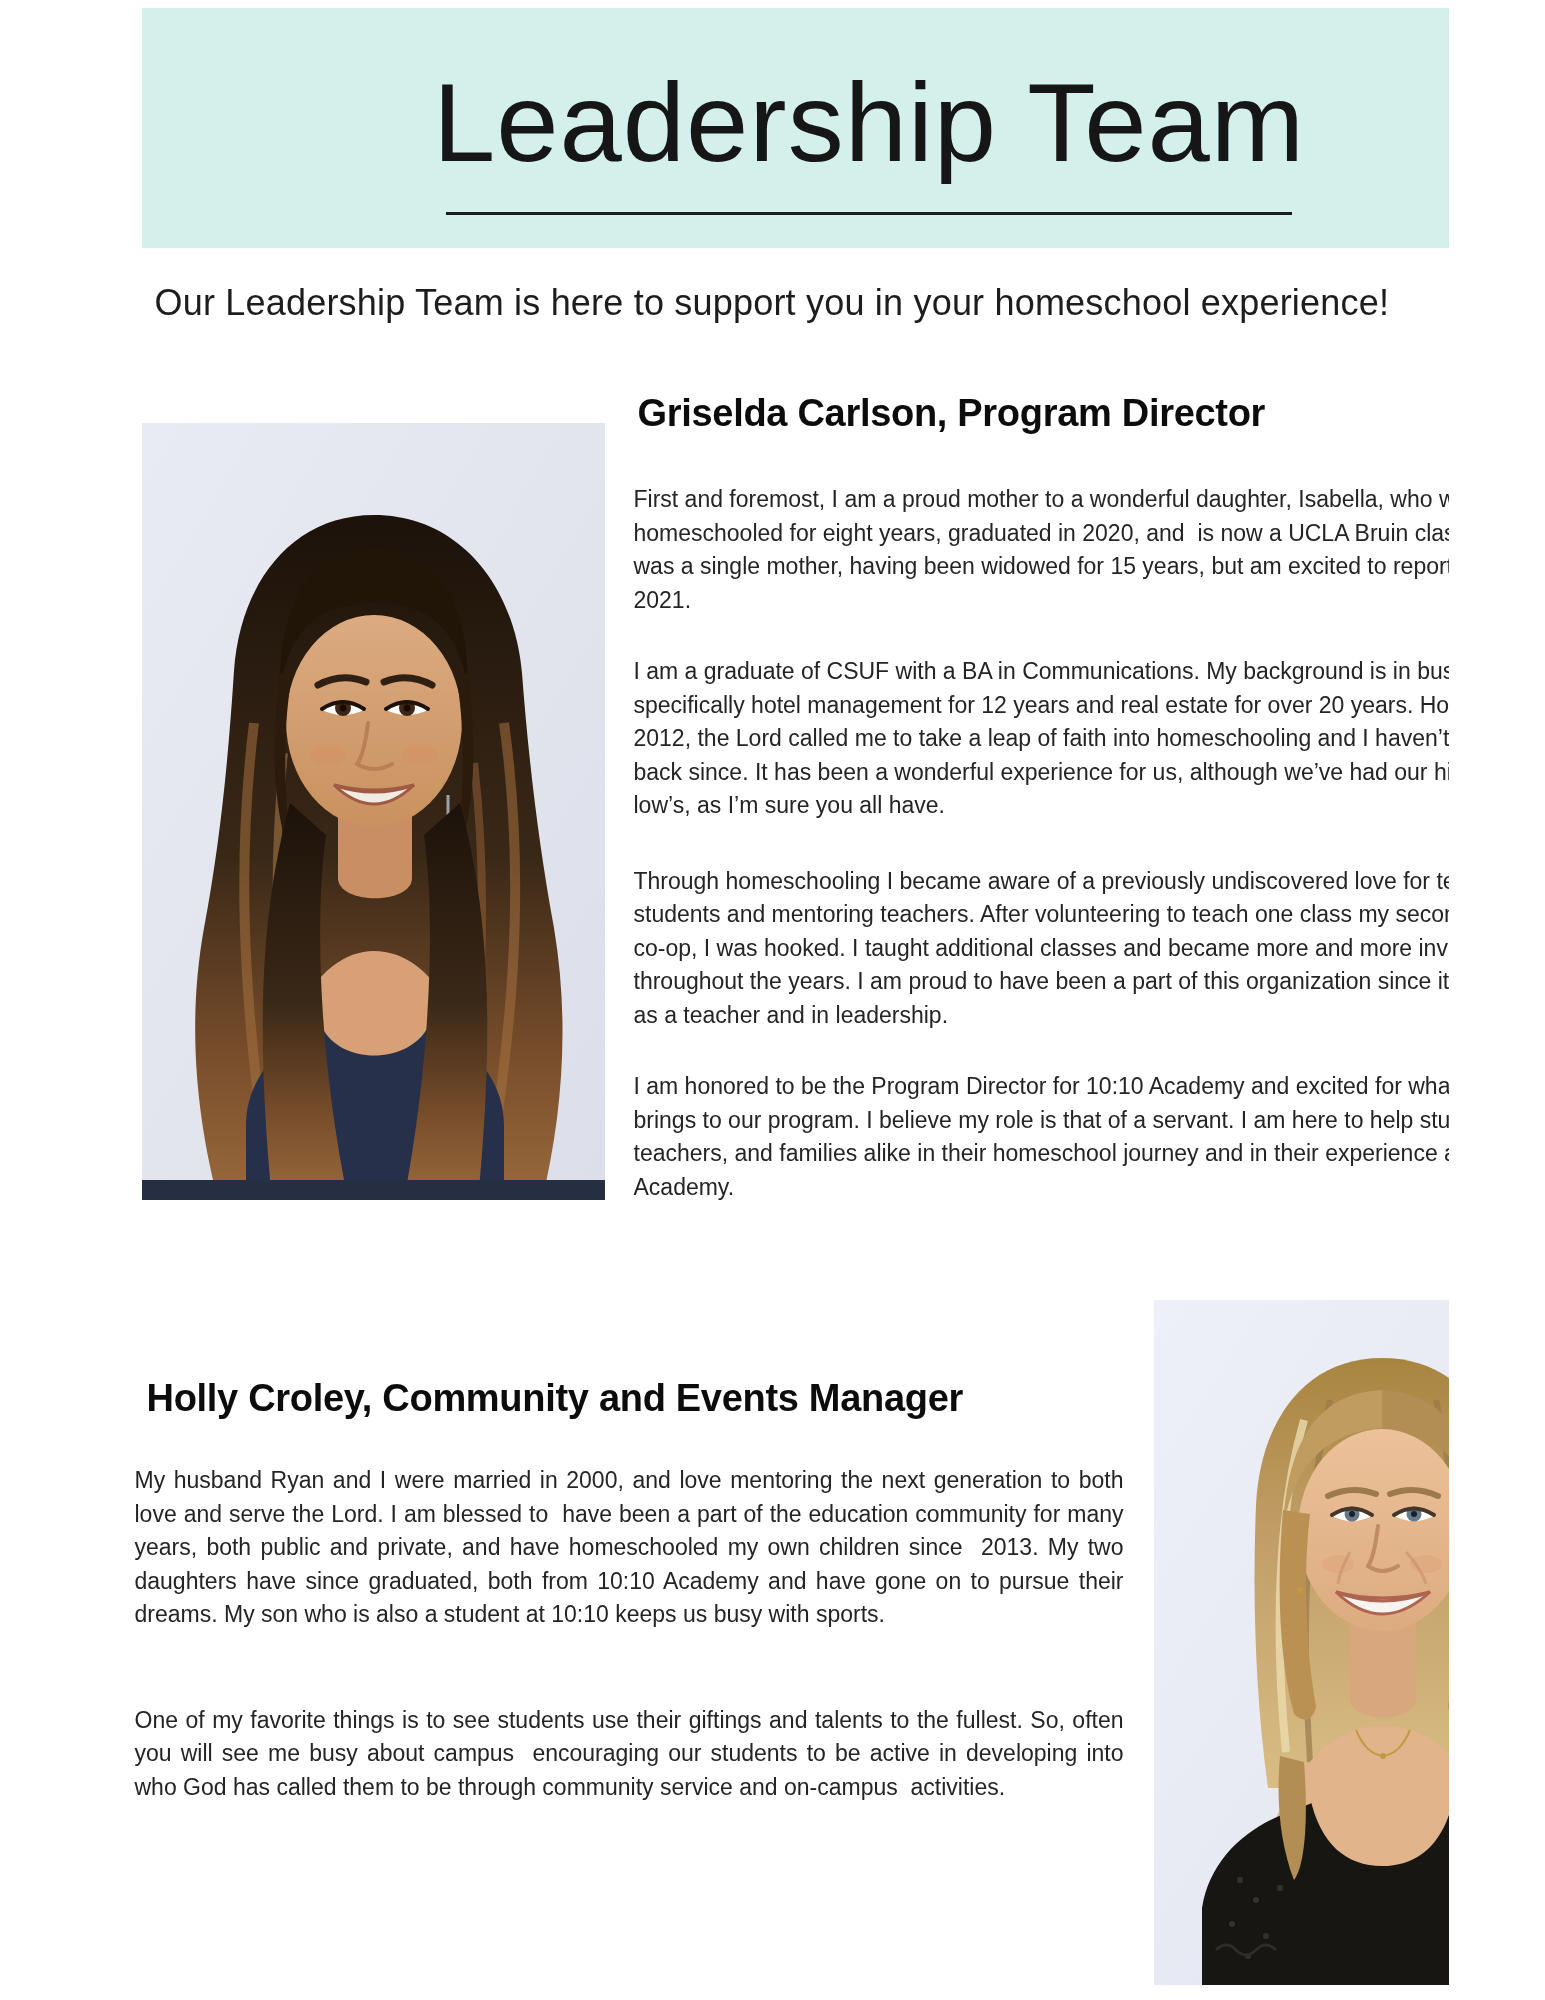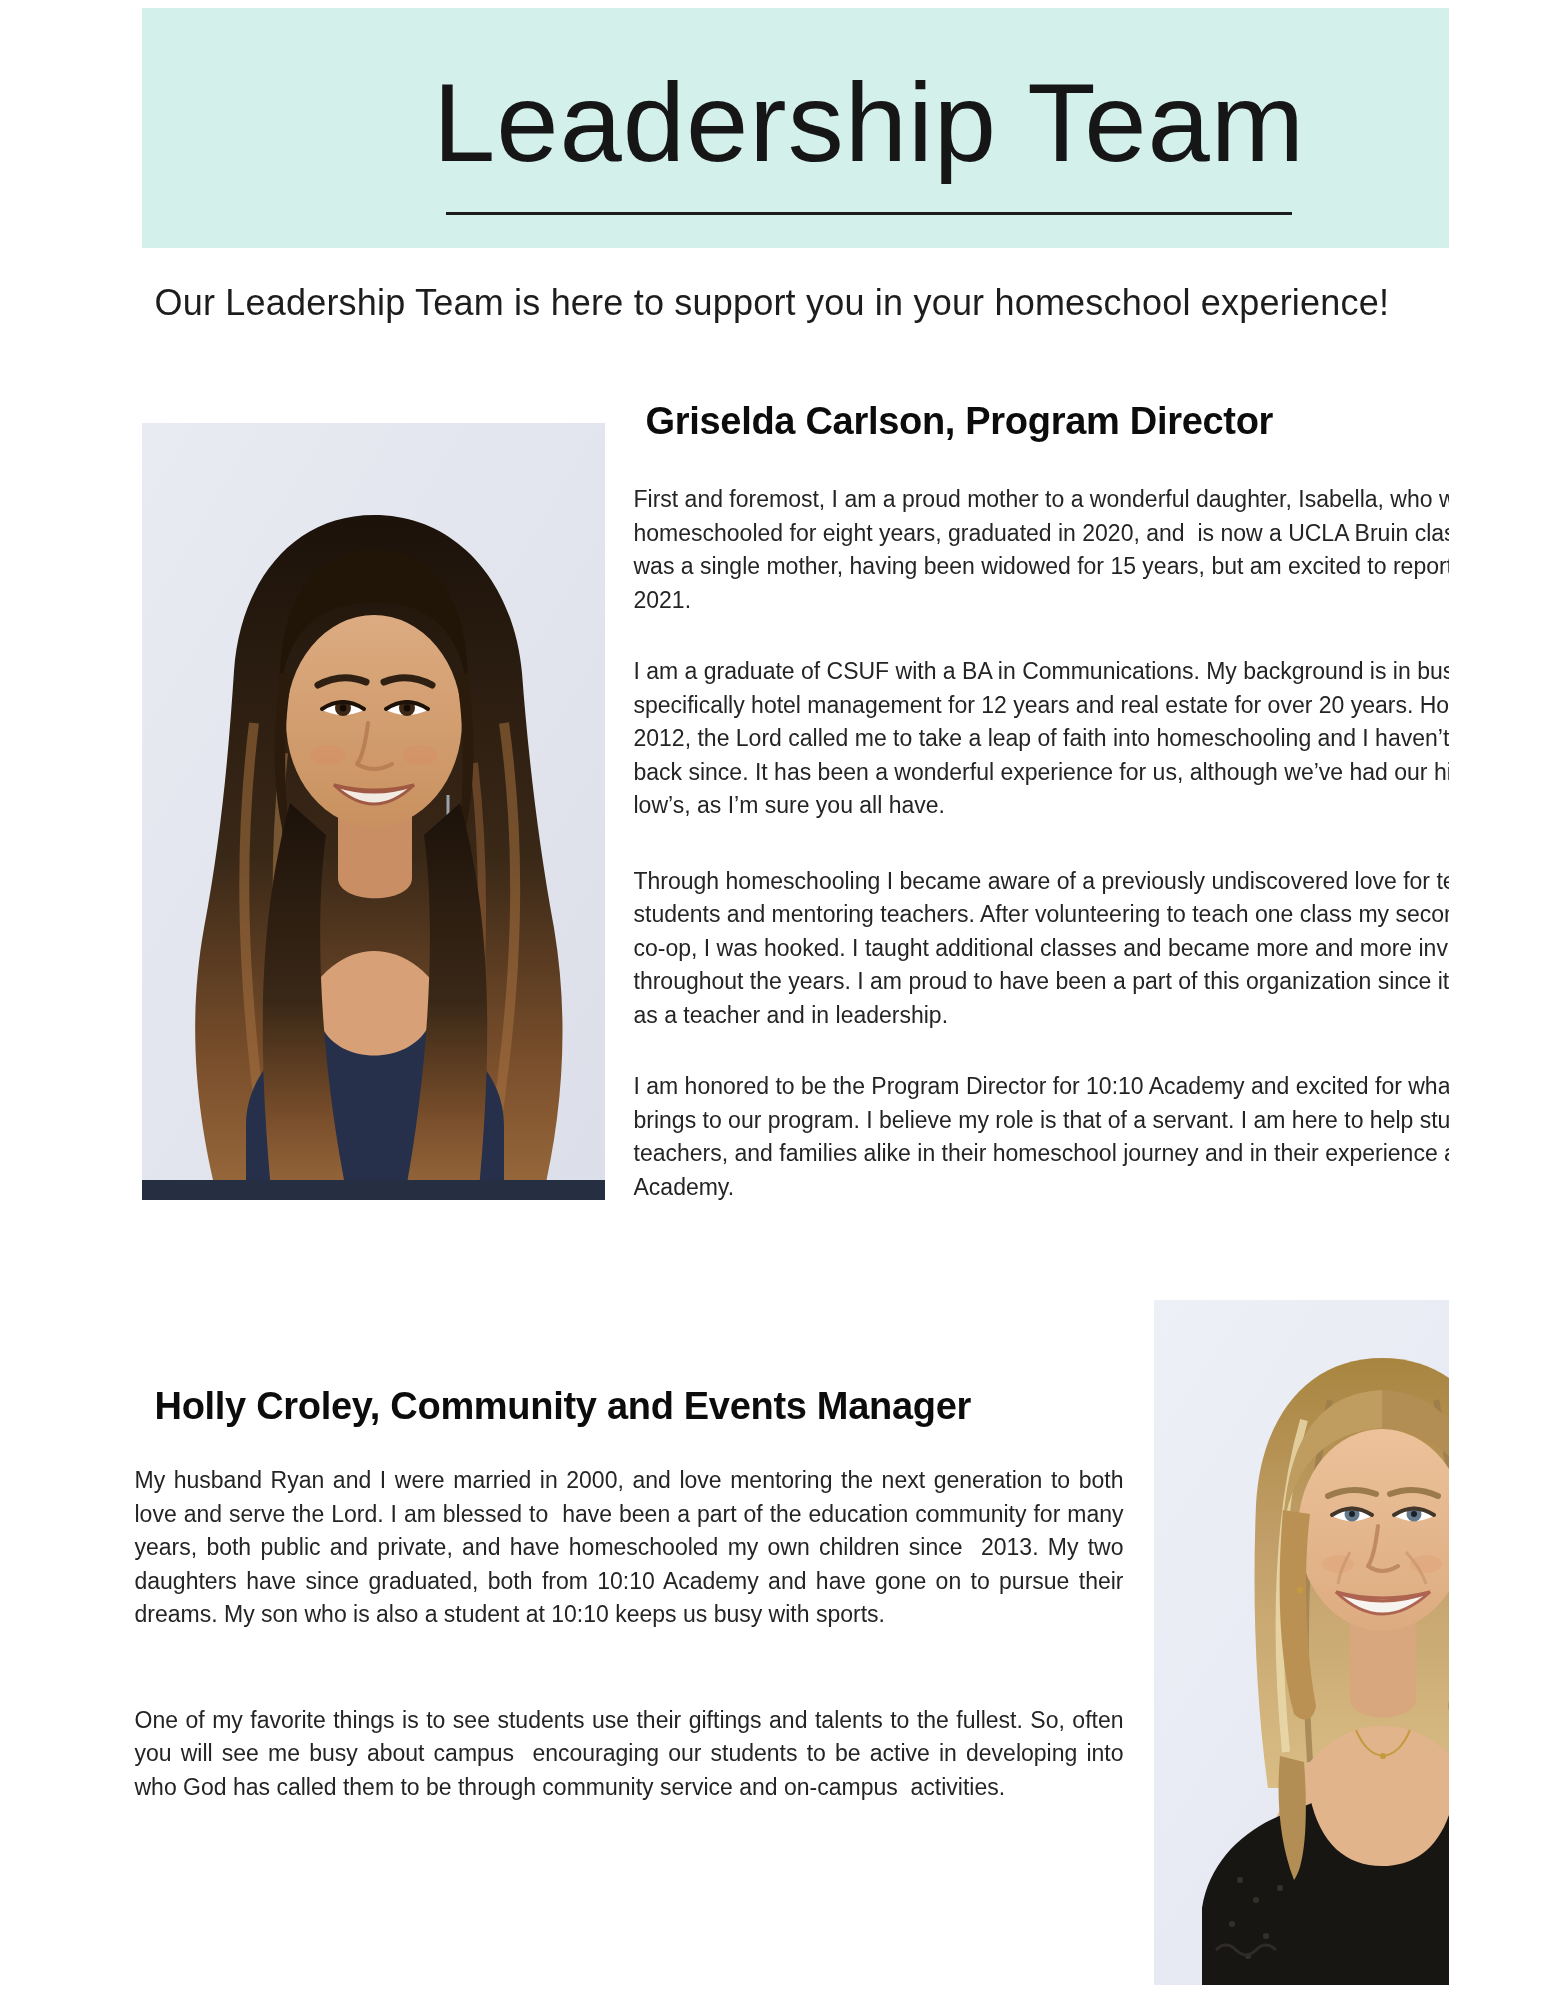--- a/index.html
+++ b/index.html
@@ -19,21 +19,21 @@
   }
   .subtitle{
     position:absolute;left:58px;top:282px;margin:0;width:1440px;
     font-size:36px;font-weight:300;color:#1d1d1d;letter-spacing:0.2px;white-space:pre;
   }
   .photo{position:absolute;margin:0;padding:0;overflow:hidden;}
   .photo svg{display:block;width:100%;height:100%;}
   .photo-griselda{left:45px;top:423px;width:463px;height:777px;}
   .photo-holly{left:1057px;top:1300px;width:448px;height:685px;}
   .bio-heading{
-    position:absolute;margin:12px;font-size:38px;font-weight:800;color:#0c0c0c;
+    position:absolute;margin:4px;font-size:38px;font-weight:800;color:#0c0c0c;
     letter-spacing:-0.3px;white-space:nowrap;
   }
   .heading-griselda{left:537px;top:388px;}
   .heading-holly{left:46px;top:1373px;}
   .bio-body{position:absolute;}
   .bio-body p{
     margin:0 0 38px 0;font-size:23px;line-height:33.5px;color:#242424;
     font-weight:400;white-space:pre-wrap;
   }
   .body-griselda{left:537px;top:483px;width:943px;text-align:left;}

